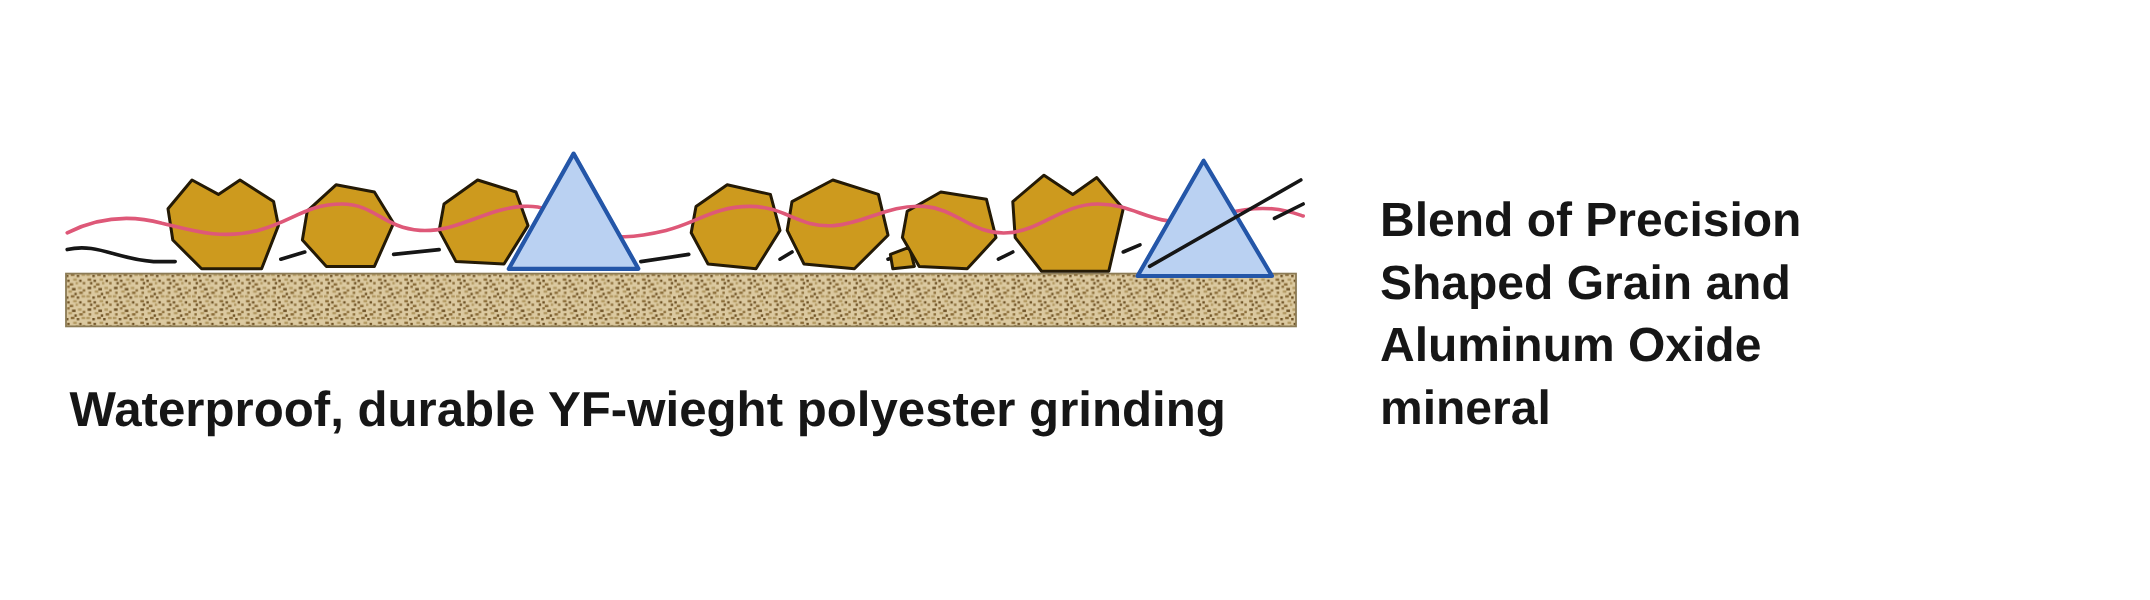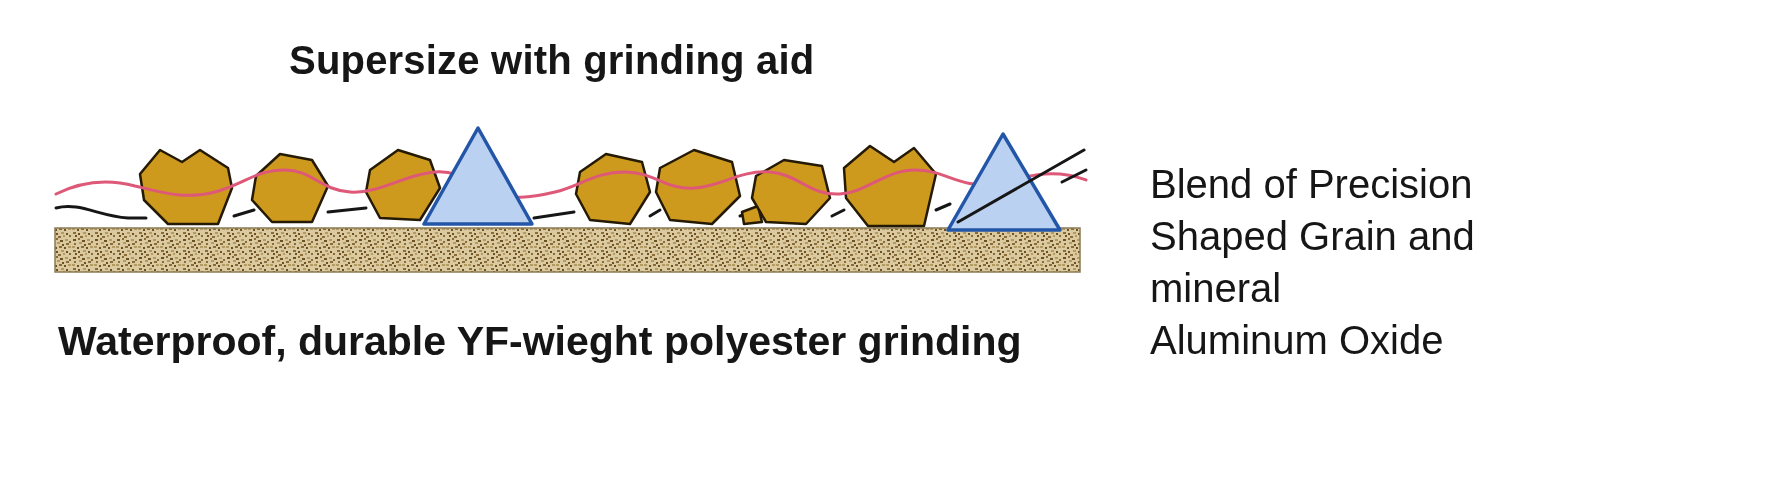--- a/index.html
+++ b/index.html
@@ -27,21 +27,21 @@
     top:318px;
     font-size:41px;
     font-weight:700;
     white-space:nowrap;
   }
   .right-label{
     position:absolute;
     left:1150px;
     top:158px;
     font-size:40px;
-    font-weight:400;
+    font-weight:700;
     line-height:52px;
   }
   .diagram-svg{
     position:absolute;
     left:50px;
     top:112px;
   }
   
   .sp-base{fill:#dbc9a0;}
   .sp-d{fill:#6d5124;}
@@ -51,21 +51,20 @@
   .resin{stroke:#161616;stroke-width:3;fill:none;stroke-linecap:round;}
   .grain{fill:#cd9a1e;stroke:#241a06;stroke-width:2.5;stroke-linejoin:round;}
   .supersize{stroke:#de5878;stroke-width:3;fill:none;stroke-linecap:round;}
   .tri{fill:#bad1f2;stroke:#2456a8;stroke-width:3.5;stroke-linejoin:round;}
 </style>
 </head>
 <body>
 
 <div class="canvas">
 
-  <div class="title">Supersize with grinding aid</div>
 
   <svg class="diagram-svg" width="1040" height="170" viewBox="0 0 1040 170" xmlns="http://www.w3.org/2000/svg">
     <defs>
       <pattern id="burlap" width="22" height="18" patternUnits="userSpaceOnUse">
         <rect width="22" height="18" class="sp-base"></rect>
         <rect x="1" y="1" width="3" height="2" class="sp-d"></rect>
         <rect x="6" y="0" width="2" height="2" class="sp-m"></rect>
         <rect x="10" y="2" width="3" height="2" class="sp-d"></rect>
         <rect x="15" y="1" width="3" height="2" class="sp-l"></rect>
         <rect x="19" y="3" width="2" height="2" class="sp-m"></rect>
@@ -125,17 +124,17 @@
       <path d="M 908 110 L 1034 38"></path>
       <path d="M 1012 70 L 1036 58"></path>
     </g>
   </svg>
 
   <div class="backing-label">Waterproof, durable YF-wieght polyester grinding</div>
 
   <div class="right-label">
     <div>Blend of Precision</div>
     <div>Shaped Grain and</div>
+    <div>Aluminum Oxide</div>
     <div>mineral</div>
-    <div>Aluminum Oxide</div>
   </div>
 
 </div>
 
 </body></html>

